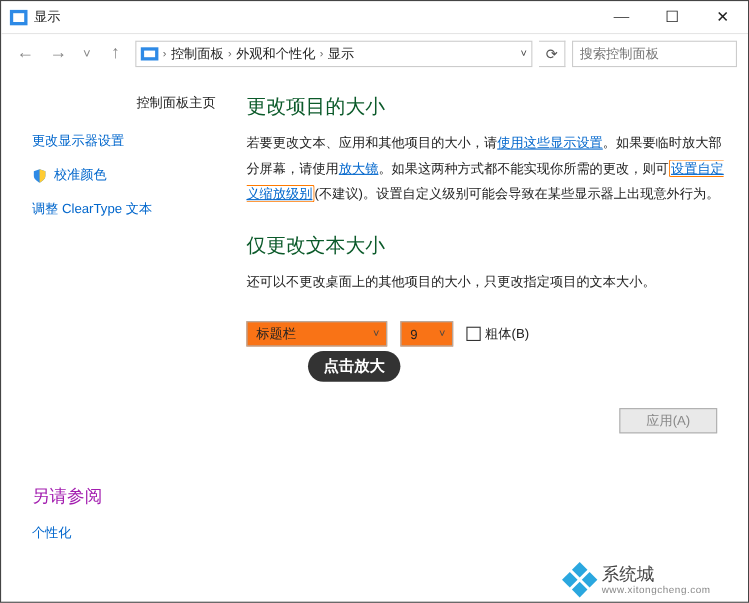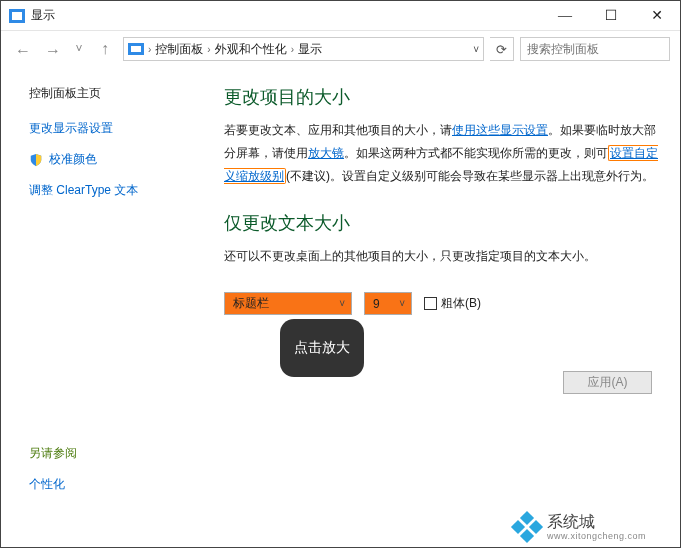--- a/index.html
+++ b/index.html
@@ -16,31 +16,31 @@
   .addrwrap { flex:1; display:flex; align-items:center; border:1px solid #ccc; height:24px; padding:0 4px; gap:4px; }
   .addr-icon { width:16px; height:12px; background:#2e8ae6; display:inline-flex; align-items:center; justify-content:center; }
   .addr-icon::after { content:''; width:10px; height:6px; background:#fff; }
   .crumb { display:flex; align-items:center; gap:4px; }
   .crumb .sep { color:#666; font-size:10px; }
   .addr-refresh { width:24px; height:24px; border:1px solid #ccc; border-left:none; display:flex; align-items:center; justify-content:center; color:#555; font-size:13px; }
   .searchbox { width:150px; height:24px; border:1px solid #ccc; padding:0 6px; display:flex; align-items:center; color:#888; }
   .searchbox input { border:none; outline:none; width:100%; font-size:12px; color:#888; background:transparent; }
   .content { display:flex; height: calc(100% - 66px - 30px); }
   .sidebar { width: 215px; padding: 18px 20px 10px 28px; display:flex; flex-direction:column; }
-  .sidebar .home { font-size:12px; margin-bottom: 18px; }
+  .sidebar .home { font-size:12px; margin-bottom: 18px; text-align: right; }
   .sidebar .sidelink { color:#0066cc; font-size:12px; margin-bottom: 14px; display:flex; align-items:center; gap:6px; }
   .shield { width:14px; height:14px; display:inline-block; }
   .sidebar .spacer { flex:1; }
-  .sidebar .seealso { font-size:12px; color:#4d7c0f; margin-bottom:14px; }
+  .sidebar .seealso { font-size:16px; color:#a21caf; margin-bottom:14px; }
   .main { flex:1; padding: 18px 22px 10px 8px; position:relative; }
   .main h2 { color:#0b5a2a; font-weight:400; font-size:18px; margin-bottom:10px; }
   .para { font-size:12px; line-height:1.9; margin-bottom:24px; }
   .link { color:#0066cc; text-decoration:underline; cursor:pointer; }
   .hl { border:1px solid #ff7a00; padding:0 1px; border-radius:2px; }
-  .tooltip { position:absolute; background:#333; color:#fff; border-radius:14px; padding:20px 14px; font-size:14px; top:252px; left:64px; }
+  .tooltip { position:absolute; background:#333; color:#fff; border-radius:14px; padding:5px 14px; font-size:14px; top:252px; left:64px;font-weight:bold; }
   .row { display:flex; align-items:center; gap:12px; margin-top:6px; }
   .select, .numsel { border:1px solid #adadad; height:23px; display:flex; align-items:center; padding:0 6px 0 8px; font-size:12px; background:#f97316; }
   .select { width:128px; justify-content:space-between; }
   .numsel { width:48px; justify-content:space-between; }
   .chev { font-size:10px; color:#444; }
   .cb { display:flex; align-items:center; gap:4px; font-size:12px; }
   .cb .box { width:13px; height:13px; border:1px solid #333; background:#fff; }
   .applyrow { display:flex; justify-content:flex-end; margin-top:56px; padding-right:6px; }
   .applybtn { width:89px; height:23px; border:1px solid #adadad; background:#e9e9e9; color:#888; font-size:12px; display:flex; align-items:center; justify-content:center; }
   .watermark { position:absolute; right:34px; bottom:6px; display:flex; align-items:center; gap:6px; font-size:16px; color:#444; }

